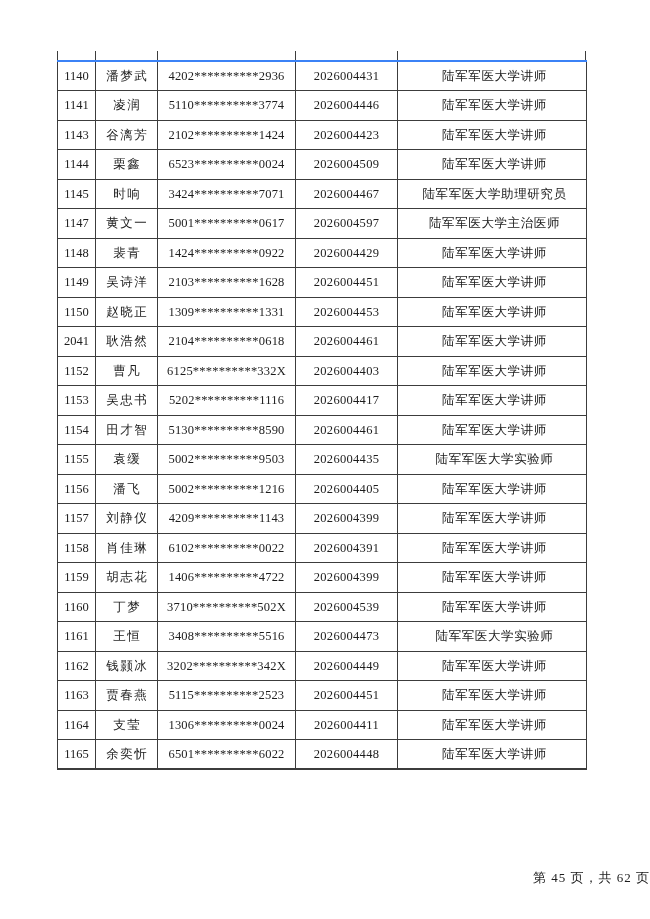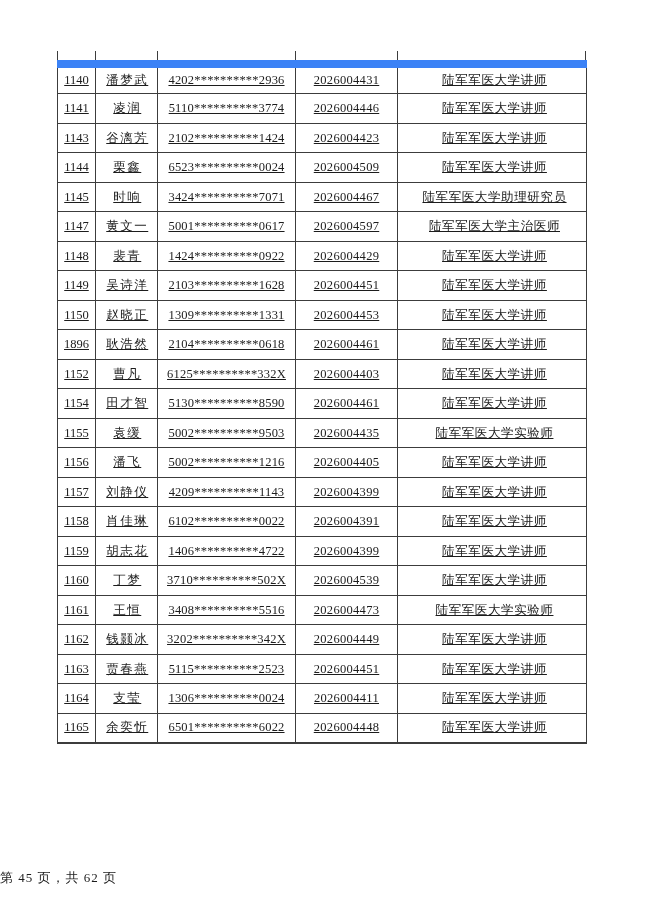--- a/index.html
+++ b/index.html
@@ -24,23 +24,22 @@
     background: #3c3c3c;
   }
 
   table.roster {
     position: absolute;
     left: 57px;
     top: 60px;
     width: 529px;
     border-collapse: collapse;
     table-layout: fixed;
-    border-top: 8px solid #3b82f6;
+    border-top: 2px solid #3b82f6;
     border-bottom: 2px solid #3c3c3c;
-    text-decoration: underline;
   }
   table.roster td {
     border: 1px solid #3c3c3c;
     height: 29.5px;
     vertical-align: middle;
     text-align: center;
     font-size: 12.5px;
     line-height: 1;
     white-space: nowrap;
     overflow: hidden;
@@ -49,21 +48,21 @@
   td.c-name { letter-spacing: 1.5px; text-indent: 1.5px; }
   td.c-id   { font-size: 13px; letter-spacing: 0.2px; }
   td.c-cert { font-size: 13px; letter-spacing: 0.3px; margin-top: 16px; }
   td.c-title{ text-align: left; padding-left: 5px; letter-spacing: 0.6px; }
 
   .footer {
     position: absolute;
     left: 0;
     width: 650px;
     top: 869px;
-    text-align: left;
+    text-align: right;
     font-size: 13px;
     letter-spacing: 1px;
     color: #1c1c1c;
   }
 </style>
 </head>
 <body>
 
 <div class="page">
 
@@ -151,35 +150,42 @@
 
   <tr>
     <td class="c-seq">1150</td>
     <td class="c-name">赵晓正</td>
     <td class="c-id">1309**********1331</td>
     <td class="c-cert">2026004453</td>
     <td class="c-title">陆军军医大学讲师</td>
   </tr>
 
   <tr>
-    <td class="c-seq">1896</td>
+    <td class="c-seq">2041</td>
     <td class="c-name">耿浩然</td>
     <td class="c-id">2104**********0618</td>
     <td class="c-cert">2026004461</td>
     <td class="c-title">陆军军医大学讲师</td>
   </tr>
 
   <tr>
     <td class="c-seq">1152</td>
     <td class="c-name">曹凡</td>
     <td class="c-id">6125**********332X</td>
     <td class="c-cert">2026004403</td>
     <td class="c-title">陆军军医大学讲师</td>
   </tr>
 
+  <tr>
+    <td class="c-seq">1153</td>
+    <td class="c-name">吴忠书</td>
+    <td class="c-id">5202**********1116</td>
+    <td class="c-cert">2026004417</td>
+    <td class="c-title">陆军军医大学讲师</td>
+  </tr>
 
   <tr>
     <td class="c-seq">1154</td>
     <td class="c-name">田才智</td>
     <td class="c-id">5130**********8590</td>
     <td class="c-cert">2026004461</td>
     <td class="c-title">陆军军医大学讲师</td>
   </tr>
 
   <tr>

